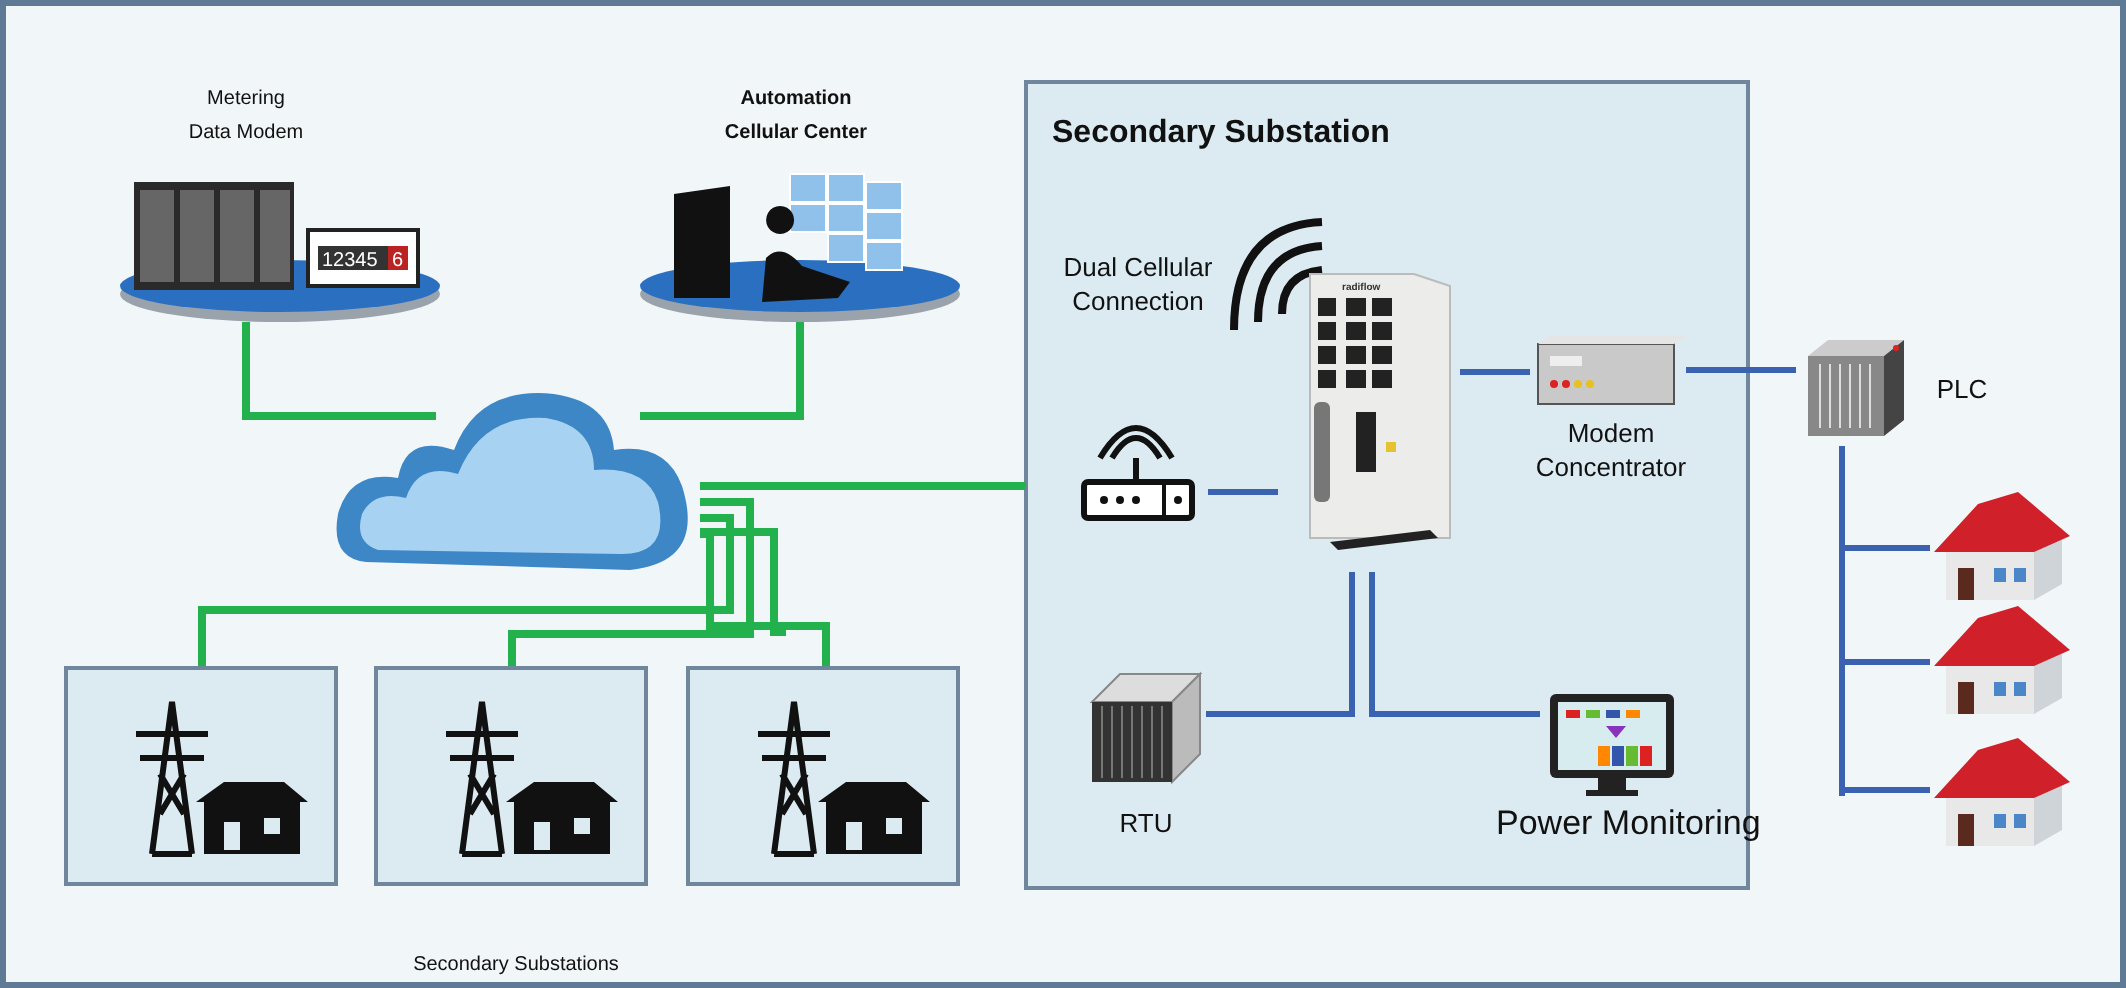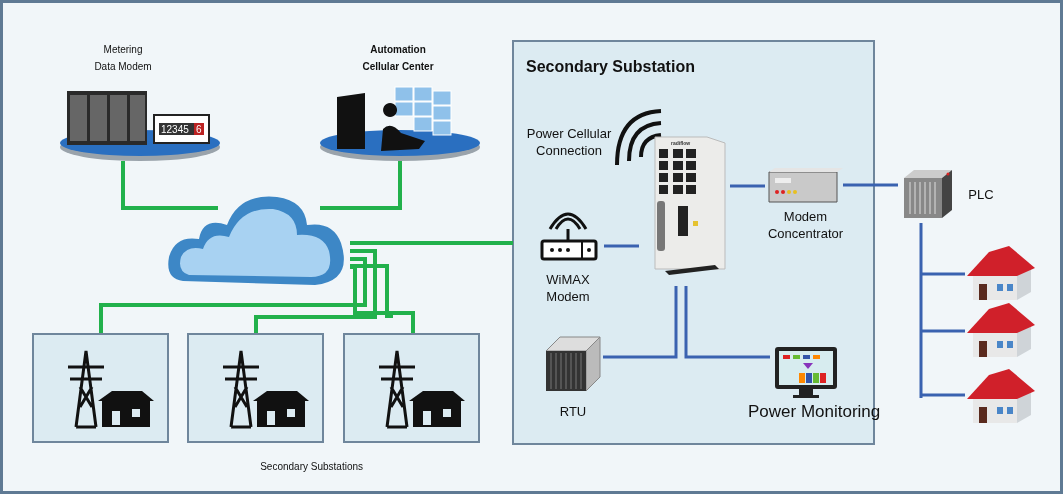--- a/index.html
+++ b/index.html
@@ -109,24 +109,24 @@
   </svg>
   <svg class="abs" style="left:366px;top:344px;" width="100" height="82">
     <g stroke="#111" stroke-width="3" fill="none">
         <path d="M18 80 L28 4 L38 80 M10 20 H46 M12 32 H44 M28 4 L18 80 M18 80 L38 80 M22 40 L34 60 M34 40 L22 60"></path>
       </g>
     <path d="M44 54 H92 V80 H44 Z" fill="#111"></path>
       <path d="M40 54 L54 44 H84 L96 54 Z" fill="#111"></path>
     <rect x="54" y="64" width="8" height="14" fill="#dcebf2"></rect>
       <rect x="74" y="62" width="8" height="8" fill="#dcebf2"></rect>
   </svg>
-  <div class="lbl" style="left:150px;top:455px;width:210px;text-align:right;">Secondary Substations</div>
+  <div class="lbl" style="left:150px;top:471px;width:210px;">Secondary Substations</div>
 
   <div class="lbl" style="left:518px;top:122px;width:96px;font-size:13px;">
-    <div>Power Cellular</div>
+    <div>Dual Cellular</div>
     <div>Connection</div>
   </div>
   <svg class="abs" style="left:608px;top:100px;" width="60" height="70">
     <g fill="none" stroke="#111" stroke-width="4">
         <path d="M50 8 Q6 10 6 62"></path>
         <path d="M50 20 Q18 22 18 58"></path>
         <path d="M50 32 Q30 34 30 54"></path>
       </g>
   </svg>
 
@@ -161,24 +161,20 @@
       </g>
     <rect x="4" y="38" width="54" height="18" rx="2" fill="#fff" stroke="#111" stroke-width="3"></rect>
     <line x1="44" y1="38" x2="44" y2="56" stroke="#111" stroke-width="2"></line>
     <g fill="#111">
         <circle cx="14" cy="47" r="2"></circle>
         <circle cx="22" cy="47" r="2"></circle>
         <circle cx="30" cy="47" r="2"></circle>
         <circle cx="51" cy="47" r="2"></circle>
       </g>
   </svg>
-  <div class="lbl" style="left:525px;top:268px;width:80px;font-size:13px;">
-    <div>WiMAX</div>
-    <div>Modem</div>
-  </div>
 
   <svg class="abs" style="left:762px;top:165px;" width="80" height="40">
     <path d="M4 4 H72 V34 H4 Z" fill="#c9c9c9" stroke="#555"></path>
       <path d="M4 4 L10 0 H78 L72 4 Z" fill="#e5e5e5"></path>
     <rect x="10" y="10" width="16" height="5" fill="#eee"></rect>
     <g fill="#d22">
         <circle cx="12" cy="24" r="2"></circle>
         <circle cx="18" cy="24" r="2"></circle>
       </g>
       <g fill="#e8c020">

